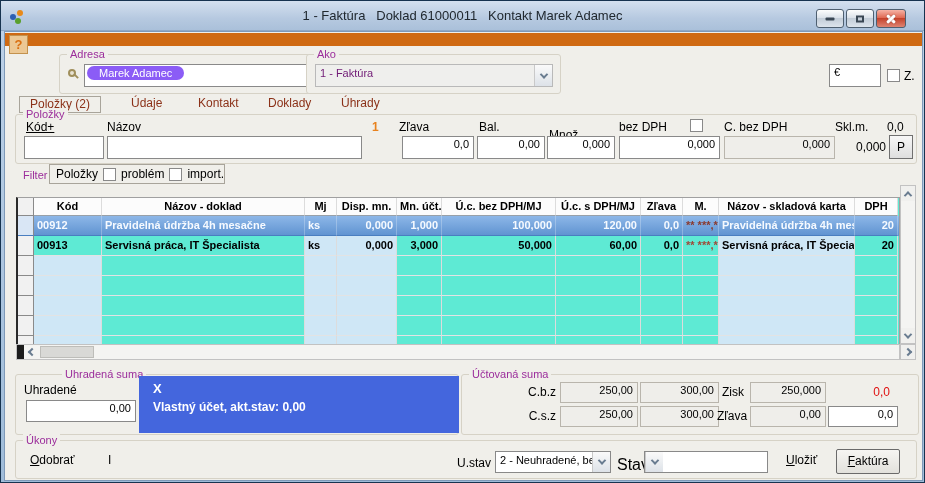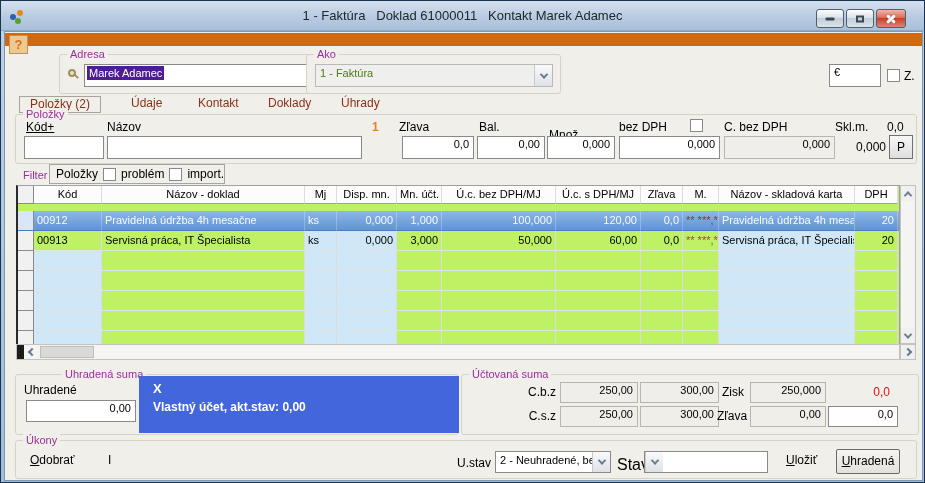--- a/index.html
+++ b/index.html
@@ -24,49 +24,49 @@
     color:#d96f10;font-weight:bold;font-size:13px;text-align:center;line-height:17px;}
   .fs{position:absolute;border:1px solid #d6d2c6;border-radius:3px;background:#f0efea;}
   .leg{position:absolute;top:-7px;left:7px;background:#f0efea;padding:0 3px;font-size:11px;color:#9b2d9b;}
   .lbl{position:absolute;font-size:11px;color:#000;white-space:nowrap;}
   .inp{position:absolute;border:1px solid #898989;background:#fff;font-family:"Liberation Sans",sans-serif;
     font-size:11px;padding:1px 4px;color:#000;}
   .inp.num{text-align:right;}
   .inp.dis{background:#efeeea;border-color:#b9b5ac;}
   .cbx{position:absolute;width:13px;height:13px;background:#fff;border:1px solid #898989;}
   .sel{position:absolute;border:1px solid #898989;background:#fff;display:flex;align-items:stretch;}
-  .sel.dis{background:#efefed;border-color:#b9b9b9;color:#4d7c0f;}
+  .sel.dis{background:#efefed;border-color:#b9b9b9;color:#701a75;}
   .sel .val{flex:1;font-size:11px;padding:2px 4px;white-space:nowrap;overflow:hidden;}
   .sel .dbtn{width:18px;border-left:1px solid #c9c9c9;background:linear-gradient(#fafafa,#dde2e8);
     display:flex;align-items:center;justify-content:center;}
   .chv{width:6px;height:6px;border-right:2px solid #697c90;border-bottom:2px solid #697c90;}
   .chv.down{transform:rotate(45deg) translate(-1px,-1px);}
   .chv.up{transform:rotate(-135deg) translate(-1px,-1px);}
   .chv.left{transform:rotate(135deg);}
   .chv.right{transform:rotate(-45deg);}
   .tab{position:absolute;top:64px;height:17px;font-size:12px;color:#8b3118;white-space:nowrap;}
   .tab.box{border:1px solid #a8a49a;background:#f0efea;text-align:center;line-height:15px;}
   .mag{position:absolute;width:8px;height:8px;border:2px solid #a08f5c;border-radius:50%;background:#e8e2d2;}
   .mag:after{content:"";position:absolute;width:6px;height:2px;background:#a08f5c;right:-5px;bottom:-2px;transform:rotate(45deg);}
   .clrbtn{position:absolute;width:20px;height:21px;background:linear-gradient(#f2a7a7,#e47f7f);
     border:1px solid #bb5a5a;color:#fff;font-weight:bold;font-size:12px;text-align:center;line-height:19px;}
   .pbtn{position:absolute;border:1px solid #707070;background:linear-gradient(#f7f7f7,#dedede);
     font-size:12px;text-align:center;}
   
-  .tbl{position:absolute;left:11px;top:153px;width:884px;background:#bef264;border:1px solid #a0a0a0;border-left:2px solid #2a2a2a;}
+  .tbl{position:absolute;left:11px;top:165px;width:884px;background:#5eead4;border:1px solid #a0a0a0;border-left:2px solid #2a2a2a;font-weight:bold;}
   .trow{display:grid;grid-template-columns:16px 68px 203px 32px 60px 45px 114px 85px 42px 36px 136px 43px;height:20px;}
   .trow.hd{height:18px;}
   .td{border-right:1px solid #dcdcdc;border-bottom:1px solid #e3e3e3;font-size:11px;line-height:19px;
     padding:0 3px;white-space:nowrap;overflow:hidden;}
   .hd .td{line-height:16px;text-align:center;border-bottom:1px solid #98a0a8;background:#fcfcfc;color:#000;}
   .td.rsel{background:#f1f1f1;border-right:1px solid #8a8a8a;border-bottom:1px solid #8a8a8a;}
   .td.r{text-align:right;}
   .td.blue{background:#cfe7f6;}
   .td.mcol{color:#a04838;}
-  .trow.selected{background:linear-gradient(#8db7e8,#5e92d0);color:#f6faff;margin-top:7px;}
+  .trow.selected{background:linear-gradient(#8db7e8,#5e92d0);color:#f6faff;}
   .trow.selected .td{border-right-color:rgba(255,255,255,.25);border-bottom-color:#4a7ec0;background:transparent;}
   .trow.selected .td.rsel{background:#d9e6f5;border-right-color:#8a8a8a;}
   .trow.selected .td.mcol{color:#8a3a2e;}
   .vscroll{position:absolute;left:895px;top:153px;width:16px;height:159px;background:#f4f4f2;border:1px solid #c2c2c2;}
   .sbtn{position:absolute;width:14px;height:15px;display:flex;align-items:center;justify-content:center;background:#f0f0ee;}
   .hscroll{position:absolute;left:11px;top:312px;width:884px;height:16px;background:#f4f4f2;border:1px solid #c2c2c2;display:flex;align-items:center;}
   .hblack{width:7px;height:14px;background:#1c1c1c;}
   .harrow{width:16px;height:14px;display:flex;align-items:center;justify-content:center;}
   .hthumb{width:54px;height:12px;background:#d9d9d6;border:1px solid #bdbdb9;}
   .cornerbtn{position:absolute;left:895px;top:312px;width:16px;height:16px;background:#f0f0ee;border:1px solid #c2c2c2;
@@ -109,21 +109,21 @@
 
   <div class="client">
 
     <div class="obar"></div>
     <div class="helpbtn">?</div>
 
     <div class="fs" style="left:14px;top:22px;width:277px;height:40px;margin-left:40px;">
       <span class="leg">Adresa</span>
       <span class="mag" style="left:8px;top:14px;"></span>
       <div class="inp" style="left:24px;top:9px;width:228px;height:23px;padding:2px 2px;">
-        <span style="background:#4c1d95;color:#fff;padding:1px 2px;">Marek Adamec</span>
+        <span style="background:#8b5cf6;color:#fff;padding:1px 12px;border-radius:7px;">Marek Adamec</span>
       </div>
       <div class="clrbtn" style="left:254px;top:10px;">X</div>
     </div>
 
     <div class="fs" style="left:301px;top:22px;width:255px;height:40px;">
       <span class="leg">Ako</span>
       <div class="sel dis" style="left:8px;top:9px;width:238px;height:23px;">
         <span class="val">1 - Faktúra</span>
         <span class="dbtn">
             <span class="chv down"></span>
@@ -347,17 +347,17 @@
             <span class="chv down"></span>
           </span>
       </div>
       <span class="lbl" style="left:601px;top:15px;font-size:16px;">Stav</span>
       <div class="sel" style="left:628px;top:10px;width:124px;height:22px;">
         <span class="dbtn">
             <span class="chv down"></span>
           </span>
       </div>
       <span class="flat ak" style="left:770px;top:12px;">Uložiť</span>
-      <div class="btn ak" style="left:820px;top:8px;width:64px;height:25px;line-height:23px;">Uhradená</div>
+      <div class="btn ak" style="left:820px;top:8px;width:64px;height:25px;line-height:23px;">Faktúra</div>
     </div>
 
   </div>
 </div>
 
 </body></html>

